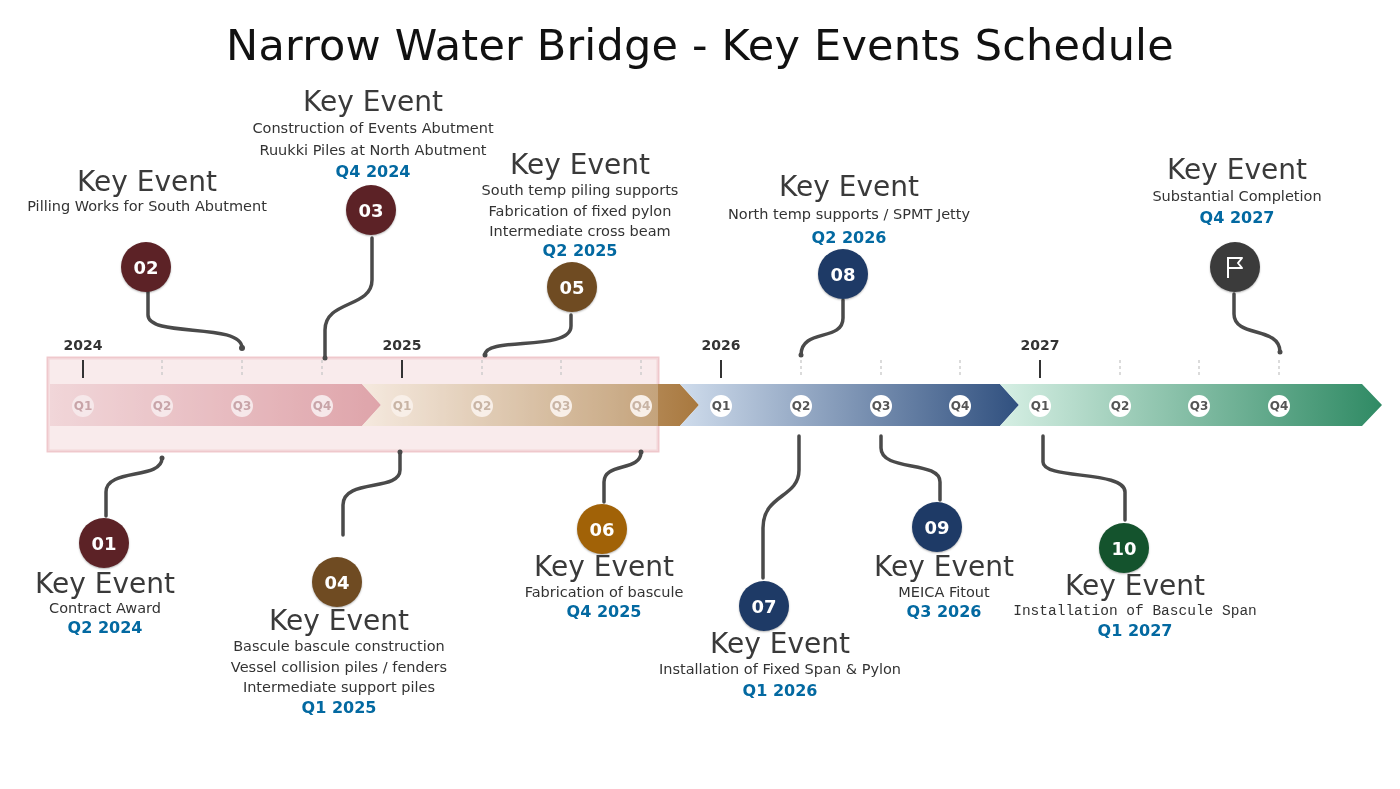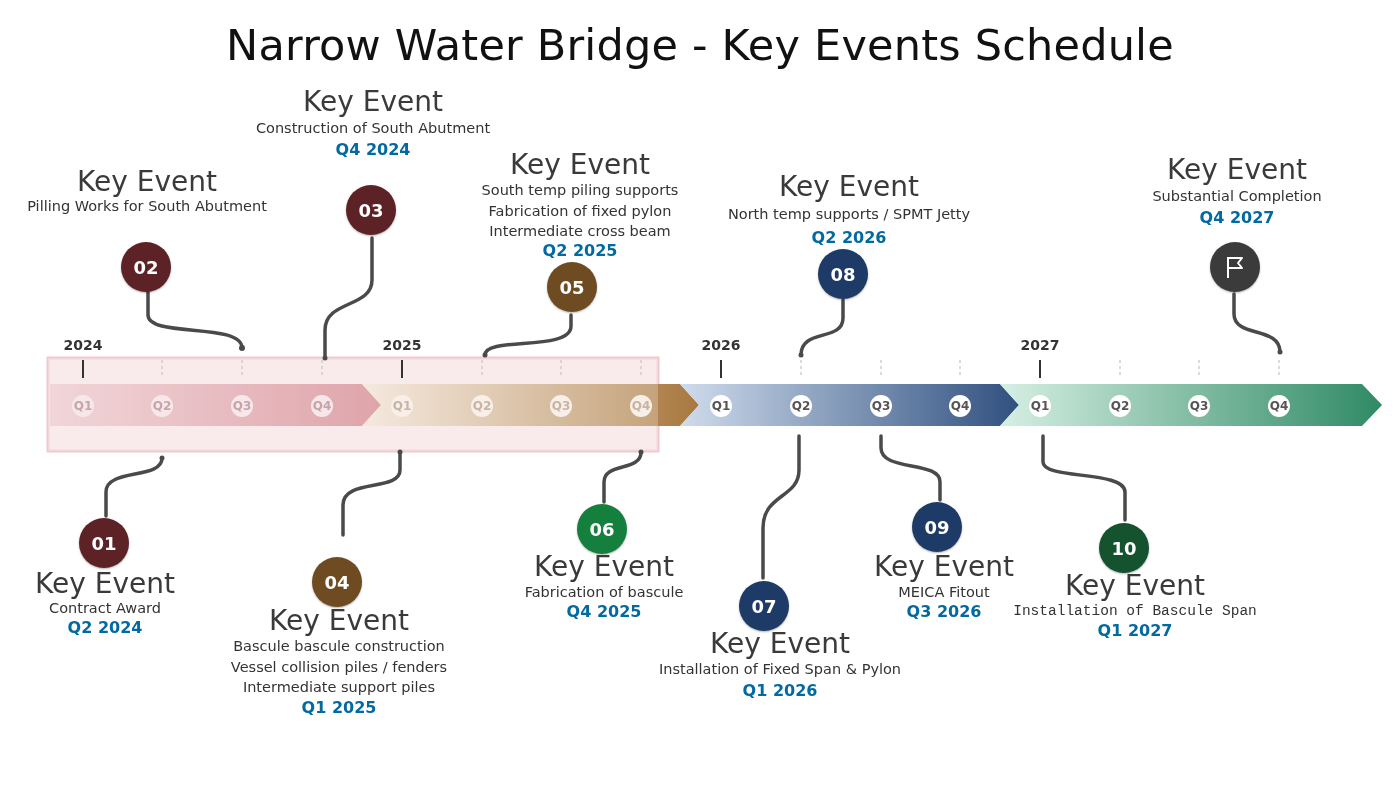--- a/index.html
+++ b/index.html
@@ -129,21 +129,21 @@
   <div class="q" style="left:1040px; top:406px; background:#ffffff; color:#555;">Q1</div>
   <div class="q" style="left:1120px; top:406px; background:#ffffff; color:#555;">Q2</div>
   <div class="q" style="left:1199px; top:406px; background:#ffffff; color:#555;">Q3</div>
   <div class="q" style="left:1279px; top:406px; background:#ffffff; color:#555;">Q4</div>
 
   <div class="badge" style="left:104px; top:543px; background:#5c2226;">01</div>
   <div class="badge" style="left:146px; top:267px; background:#5c2226;">02</div>
   <div class="badge" style="left:371px; top:210px; background:#5c2226;">03</div>
   <div class="badge" style="left:337px; top:582px; background:#6f4b22;">04</div>
   <div class="badge" style="left:572px; top:287px; background:#6f4b22;">05</div>
-  <div class="badge" style="left:602px; top:529px; background:#15803d;">06</div>
+  <div class="badge" style="left:602px; top:529px; background:#a16207;">06</div>
   <div class="badge" style="left:764px; top:606px; background:#1e3a66;">07</div>
   <div class="badge" style="left:843px; top:274px; background:#1e3a66;">08</div>
   <div class="badge" style="left:937px; top:527px; background:#1e3a66;">09</div>
   <div class="badge" style="left:1124px; top:548px; background:#14532d;">10</div>
   <div class="badge" style="left:1235px; top:267px; background:#3b3b3b;">
     <svg width="26" height="26" viewBox="0 0 26 26" style="position:static;">
       <path d="M6,3 L6,24" stroke="#fff" stroke-width="2" fill="none"></path>
       <path d="M6,4 L20,4 L16,9 L20,14 L6,14" stroke="#fff" stroke-width="2" fill="none" stroke-linejoin="round"></path>
     </svg>
   </div>
@@ -154,21 +154,22 @@
     <div class="ev-date" style="line-height:19px;">Q2 2024</div>
   </div>
 
   <div class="ev-block" style="left:147px; top:167px;">
     <div class="ev-heading">Key Event</div>
     <div class="ev-line" style="line-height:19px;">Pilling Works for South Abutment</div>
   </div>
 
   <div class="ev-block" style="left:373px; top:87px;">
     <div class="ev-heading">Key Event</div>
-    <div class="ev-line" style="line-height:22px;">Construction of South Abutment</div>
+    <div class="ev-line" style="line-height:22px;">Construction of Events Abutment</div>
+    <div class="ev-line" style="line-height:22px;">Ruukki Piles at North Abutment</div>
     <div class="ev-date" style="line-height:22px;">Q4 2024</div>
   </div>
 
   <div class="ev-block" style="left:339px; top:606px;">
     <div class="ev-heading">Key Event</div>
     <div class="ev-line" style="line-height:20.5px;">Bascule bascule construction</div>
     <div class="ev-line" style="line-height:20.5px;">Vessel collision piles / fenders</div>
     <div class="ev-line" style="line-height:20.5px;">Intermediate support piles</div>
     <div class="ev-date" style="line-height:20.5px;">Q1 2025</div>
   </div>

